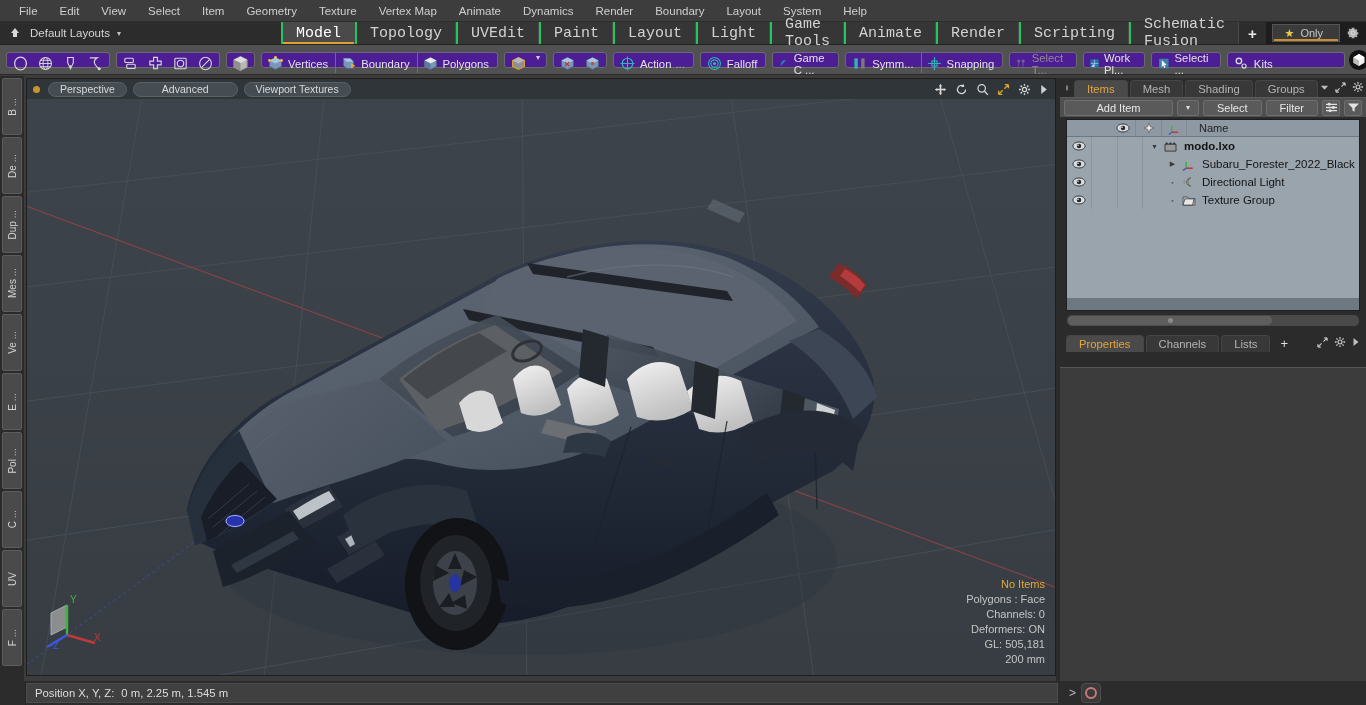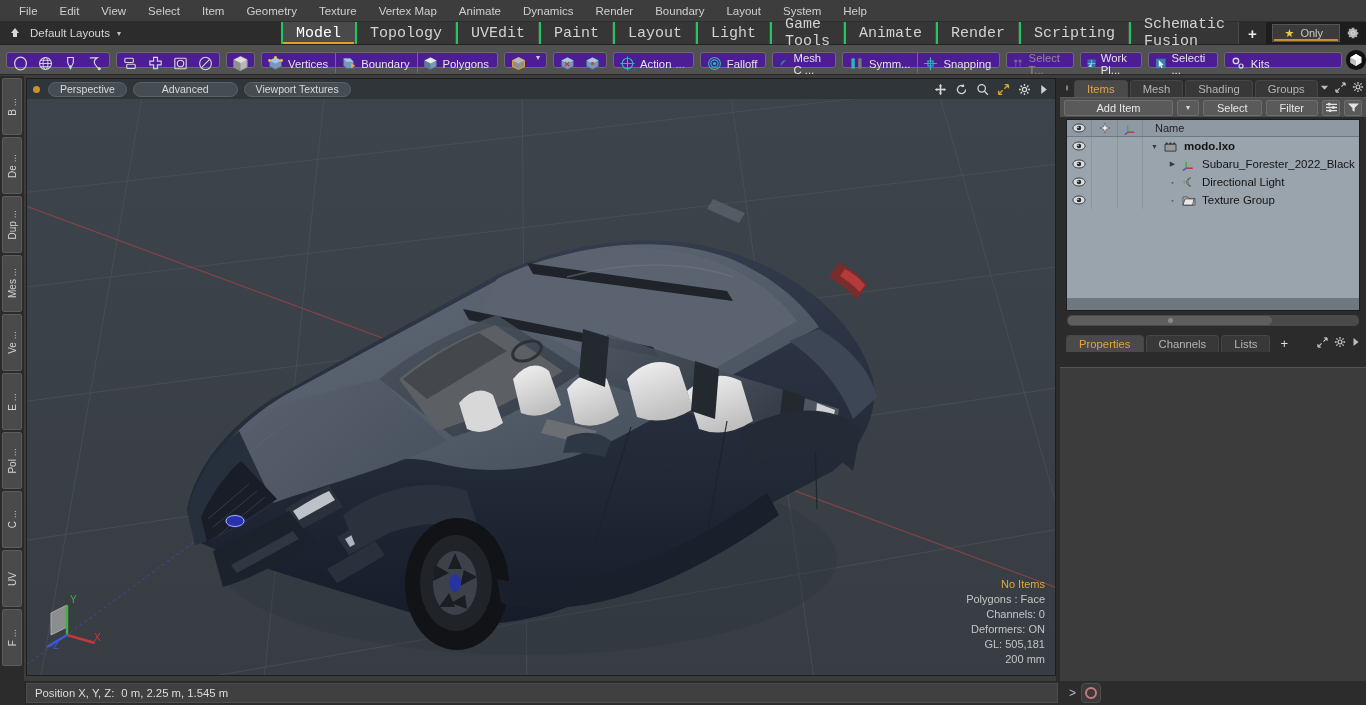--- a/index.html
+++ b/index.html
@@ -77,21 +77,21 @@
   .ptoolrow{ height:20px; background:#4f4f4f; display:flex; align-items:center; padding:0 4px; gap:4px; border-top:1px solid #5c5c5c;}
   .addbtn{ flex:1; height:16px; background:#5a5a5a; border:1px solid #6e6e6e; border-radius:2px;
            display:flex; align-items:center; justify-content:center; font-size:11px; color:#e8e8e8;}
   .adddd{ width:22px; height:16px; background:#5a5a5a; border:1px solid #6e6e6e; border-radius:2px;
           display:flex;align-items:center;justify-content:center; font-size:8px; color:#ddd;}
   .pbtn{ height:16px; padding:0 13px; background:#5a5a5a; border:1px solid #6e6e6e; border-radius:2px;
          display:flex;align-items:center; font-size:11px; color:#e8e8e8;}
   .picon{ width:18px; height:16px; background:#5a5a5a; border:1px solid #6e6e6e; border-radius:2px; display:flex;align-items:center;justify-content:center;}
 
   .treewrap{ margin:2px 6px 0 6px; background:#9aa4ad; border:1px solid #1f1f1f; height:192px; position:relative; overflow:hidden;}
-  .treehdr{ height:17px; background:#8e99a3; border-bottom:1px solid #6e7880; display:flex; align-items:center; font-size:11px; color:#2a2a2a;}
+  .treehdr{ height:17px; background:#8e99a3; border-bottom:1px solid #6e7880; display:flex; align-items:center; font-size:11px; color:#2a2a2a;padding-left:44px;}
   .col-eye{ width:25px; display:flex; align-items:center; justify-content:center; border-right:1px solid #7f8a93; height:100%;}
   .col-lock{ width:26px; display:flex; align-items:center; justify-content:center; border-right:1px solid #7f8a93; height:100%;}
   .col-xf{ width:25px; display:flex; align-items:center; justify-content:center; border-right:1px solid #7f8a93; height:100%;}
   .col-name{ flex:1; padding-left:12px; color:#1f1f1f; }
   .trow{ height:18px; display:flex; align-items:center; font-size:11.5px; color:#141414;}
   .trow .col-eye,.trow .col-lock,.trow .col-xf{ border-right:1px solid #8b959d; }
   .trow .nm{ flex:1; display:flex; align-items:center; gap:4px; padding-left:4px; }
   .tree-scroll{ position:absolute; left:0; right:0; bottom:0; height:12px; background:#6e7880;}
 
   .hscroll{ margin:3px 6px 0 6px; height:13px; background:#4a4a4a; border:1px solid #2b2b2b; border-radius:6px; position:relative;}
@@ -320,21 +320,21 @@
           </svg>
         <span>Falloff</span>
       </div>
     </div>
 
     <div class="tgrp">
       <div class="tlabel">
         <svg width="17" height="17" viewBox="0 0 20 20">
             <path d="M5 14 Q5 4 14 4 Q9 10 5 14z" fill="#2b8fb8" stroke="#1d6a8c"></path>
           </svg>
-        <span>Mesh C ...</span>
+        <span>Game C ...</span>
       </div>
     </div>
 
     <div class="tgrp">
       <div class="tlabel">
         <svg width="17" height="17" viewBox="0 0 20 20">
             <rect x="4" y="4" width="4" height="12" fill="#2fb5b5"></rect>
             <rect x="12" y="4" width="4" height="12" fill="#7a7a7a"></rect>
           </svg>
         <span>Symm...</span>

